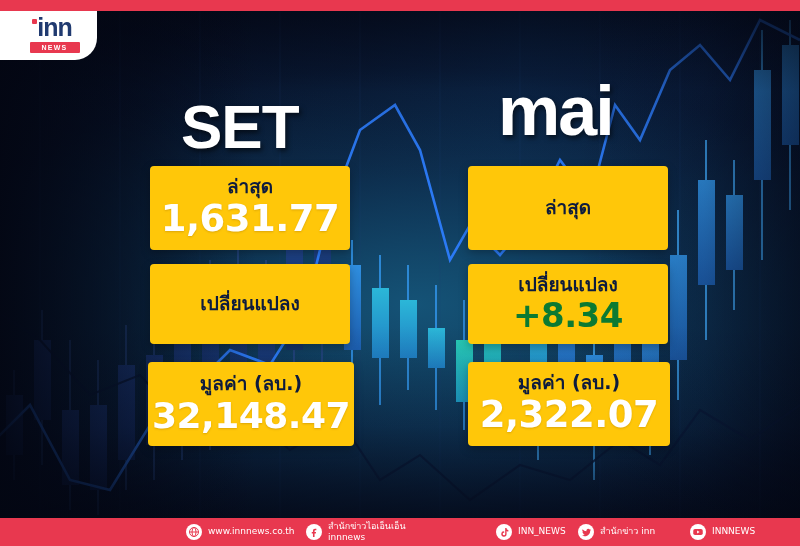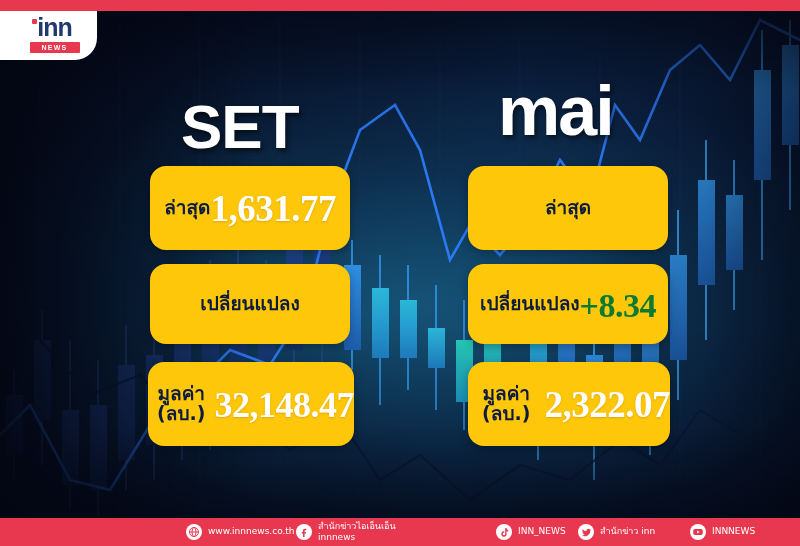--- a/index.html
+++ b/index.html
@@ -73,22 +73,22 @@
     text-shadow:2px 3px 5px rgba(0,0,0,.55);
     white-space:nowrap;
   }
   #title-set{ left:181px; top:96px; font-size:62px; letter-spacing:-1px; }
   #title-mai{ left:498px; top:76px; font-size:70px; letter-spacing:-2px; }
 
   
   .pill{
     position:absolute;
     background:#ffc709;
-    border-radius:16px;
-    display:flex; flex-direction:row;
+    border-radius:4px;
+    display:flex; flex-direction:column;
     align-items:center; justify-content:center;
     box-shadow:0 3px 10px rgba(0,0,0,.28);
   }
   .pill-label{
     font-size:19px; font-weight:bold; color:#0d1b3e;
     line-height:1.05; text-align:center;
     font-family:"DejaVu Sans","Liberation Sans",sans-serif;
   }
   .pill-value{
     font-weight:bold; line-height:1.05; text-align:center;
@@ -106,35 +106,35 @@
   #pill-mai-last   { left:468px; top:166px; width:200px; height:84px; }
   #pill-mai-change { left:468px; top:264px; width:200px; height:80px; }
   #pill-mai-value  { left:468px; top:362px; width:202px; height:84px; }
 
   #pill-set-last .pill-value,
   #pill-mai-last .pill-value,
   #pill-mai-value .pill-value{ font-size:37px; }
   #pill-set-value .pill-value{ font-size:36px; }
   #pill-set-change .pill-value,
   #pill-mai-change .pill-value{ font-size:34px; }
-  .pill-value{ margin-top:3px;font-family:Liberation Serif, serif; }
+  .pill-value{ margin-top:3px; }
 
   
   .footer{
     position:absolute; left:0; bottom:0; width:800px; height:28px;
     background:#e8384f;
     display:flex; align-items:center;
   }
   .f-item{
     display:flex; align-items:center; gap:6px;
     color:#ffffff;
     font-family:"DejaVu Sans","Liberation Sans",sans-serif;
   }
   #f-web  { position:absolute; left:186px; }
-  #f-fb   { position:absolute; left:296px; }
+  #f-fb   { position:absolute; left:306px; }
   #f-tt   { position:absolute; left:496px;justify-content:space-between; }
   #f-tw   { position:absolute; left:578px; }
   #f-yt   { position:absolute; left:690px; }
 
   .f-txt{ font-size:9px; line-height:1.25; white-space:nowrap; }
   .f-txt small{ display:block; font-size:9px; }
   .f-ico{
     width:16px; height:16px; border-radius:50%;
     background:#ffffff; color:#e8384f;
     display:flex; align-items:center; justify-content:center;

